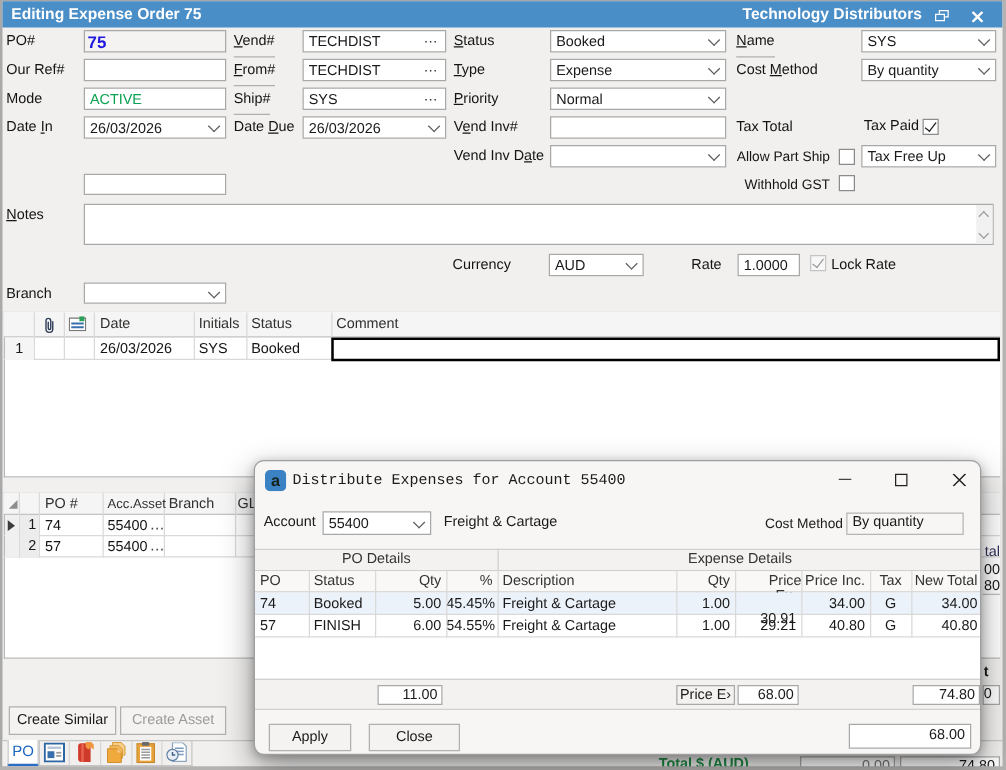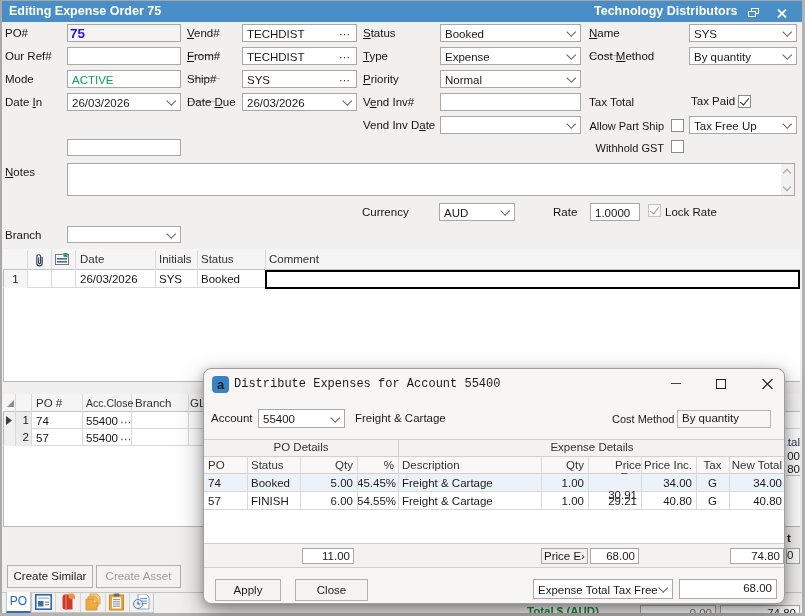--- a/index.html
+++ b/index.html
@@ -7,21 +7,21 @@
 .lbl{position:absolute;font-size:11.5px;color:#141414;white-space:nowrap;}
 .inp{position:absolute;background:#fff;border:1px solid #a8a8a8;font-size:11.5px;line-height:16px;padding:1px 4px;white-space:nowrap;overflow:hidden;}
 .dd{position:absolute;background:#fff;border:1px solid #a8a8a8;font-size:11.5px;line-height:16px;padding:1px 4px;white-space:nowrap;}
 .chev:after{content:"";position:absolute;right:6px;top:50%;width:5.5px;height:5.5px;border-right:1.8px solid #5d5d5d;border-bottom:1.8px solid #5d5d5d;transform:translateY(-72%) rotate(45deg);}
 .dots{position:absolute;right:5px;top:1px;font-size:11px;color:#333;letter-spacing:1px;}
 u{text-decoration:underline;}
 .cb{position:absolute;width:13px;height:13px;background:#fff;border:1px solid #8b8b8b;}
 .cb.ck:after{content:"";position:absolute;left:3px;top:0px;width:4px;height:8px;border-right:1.6px solid #1c1c1c;border-bottom:1.6px solid #1c1c1c;transform:rotate(38deg);}
 .cb.gray{background:#f7f7f7;border-color:#c4c4c4;}
 .cb.gray:after{border-color:#9a9a9a;}
-.lnk{border-bottom:1px solid #b0b0b0;padding-bottom:16px;text-align:center;}
+.lnk{border-bottom:1px solid #b0b0b0;padding-bottom:6px;text-align:center;}
 .btn{position:absolute;background:#f4f3f2;border:1px solid #b0b0b0;font-size:11.5px;color:#1a1a1a;text-align:center;}
 svg{display:block;}
 </style></head>
 <body>
 
 <div class="ab" style="left:0;top:0;width:805px;height:616px;background:#f1f0ef;"></div>
 <div class="ab" style="left:0;top:0;width:805px;height:1px;background:#a6a6a6;"></div>
 <div class="ab" style="left:0;top:0;width:2px;height:616px;background:#a9a9a9;"></div>
 <div class="ab" style="left:802px;top:0;width:3px;height:616px;background:#b5b3b1;z-index:40;"></div>
 <div class="ab" style="left:0;top:613px;width:805px;height:3px;background:#b5b3b1;z-index:40;"></div>
@@ -135,21 +135,21 @@
 
 <svg class="ab" style="left:6px;top:399px;" width="9" height="9" viewBox="0 0 9 9">
     <path d="M8 1 V8 H1 Z" fill="#8d8d8d"></path>
   </svg>
 <div class="ab" style="left:15px;top:394px;width:1px;height:52px;background:#d9d9d9;"></div>
 <div class="ab" style="left:31px;top:394px;width:1px;height:52px;background:#d9d9d9;"></div>
 <div class="ab" style="left:82px;top:394px;width:1px;height:52px;background:#d9d9d9;"></div>
 <div class="ab" style="left:131px;top:394px;width:1px;height:52px;background:#d9d9d9;"></div>
 <div class="ab" style="left:188px;top:394px;width:1px;height:52px;background:#d9d9d9;"></div>
 <div class="lbl" style="left:36px;top:397px;color:#30302f;">PO #</div>
-<div class="lbl" style="left:86px;top:397px;color:#30302f;font-size:10.5px;">Acc.Close</div>
+<div class="lbl" style="left:86px;top:397px;color:#30302f;font-size:10.5px;">Acc.Asset</div>
 <div class="lbl" style="left:135px;top:397px;color:#30302f;">Branch</div>
 <div class="lbl" style="left:190px;top:397px;color:#30302f;">GL</div>
 
 <div class="ab" style="left:3px;top:412px;width:797px;height:17px;border-bottom:1px solid #d9d9d9;"></div>
 <div class="ab" style="left:3px;top:429px;width:797px;height:17px;border-bottom:1px solid #d9d9d9;"></div>
 <div class="ab" style="left:4px;top:412px;width:11px;height:17px;background:#f0f0f0;"></div>
 <div class="ab" style="left:4px;top:429px;width:11px;height:17px;background:#f0f0f0;"></div>
 <div class="ab" style="left:16px;top:412px;width:15px;height:17px;background:#ececec;text-align:right;font-size:11.5px;line-height:17px;padding-right:2px;">1</div>
 <div class="ab" style="left:16px;top:429px;width:15px;height:17px;background:#ececec;text-align:right;font-size:11.5px;line-height:17px;padding-right:2px;">2</div>
 <svg class="ab" style="left:6px;top:416px;" width="6" height="9" viewBox="0 0 6 9">
@@ -293,15 +293,14 @@
   <div class="ab" style="left:525px;top:126px;width:53px;text-align:right;font-size:11.5px;">40.80</div>
 
   <div class="ab" style="left:0;top:174px;width:582px;height:25px;background:#f3f2f1;border-top:1px solid #d0d0d0;border-bottom:1px solid #d0d0d0;"></div>
   <div class="ab" style="left:98px;top:179px;width:52px;height:16px;background:#fff;border:1px solid #a8a8a8;text-align:right;padding:0 3px;font-size:11.5px;line-height:14px;">11.00</div>
   <div class="ab" style="left:337px;top:179px;width:47px;height:16px;background:#f3f2f1;border:1px solid #a8a8a8;padding:0 2px;font-size:11.5px;line-height:14px;overflow:hidden;">Price E›</div>
   <div class="ab" style="left:386px;top:179px;width:49px;height:16px;background:#fff;border:1px solid #a8a8a8;text-align:right;padding:0 3px;font-size:11.5px;line-height:14px;">68.00</div>
   <div class="ab" style="left:526px;top:179px;width:54px;height:16px;background:#fff;border:1px solid #a8a8a8;text-align:right;padding:0 3px;font-size:11.5px;line-height:14px;">74.80</div>
 
   <div class="btn" style="left:11px;top:210px;width:66px;height:22px;line-height:20px;">Apply</div>
   <div class="btn" style="left:91px;top:210px;width:73px;height:22px;line-height:20px;">Close</div>
-  <div class="dd chev" style="left:329px;top:210px;width:140px;height:20px;line-height:18px;">Expense Total Tax Free</div>
   <div class="ab" style="left:475px;top:210px;width:98px;height:20px;background:#fff;border:1px solid #a8a8a8;text-align:right;padding:2px 4px;font-size:11.5px;">68.00</div>
 </div>
 
 </body></html>

